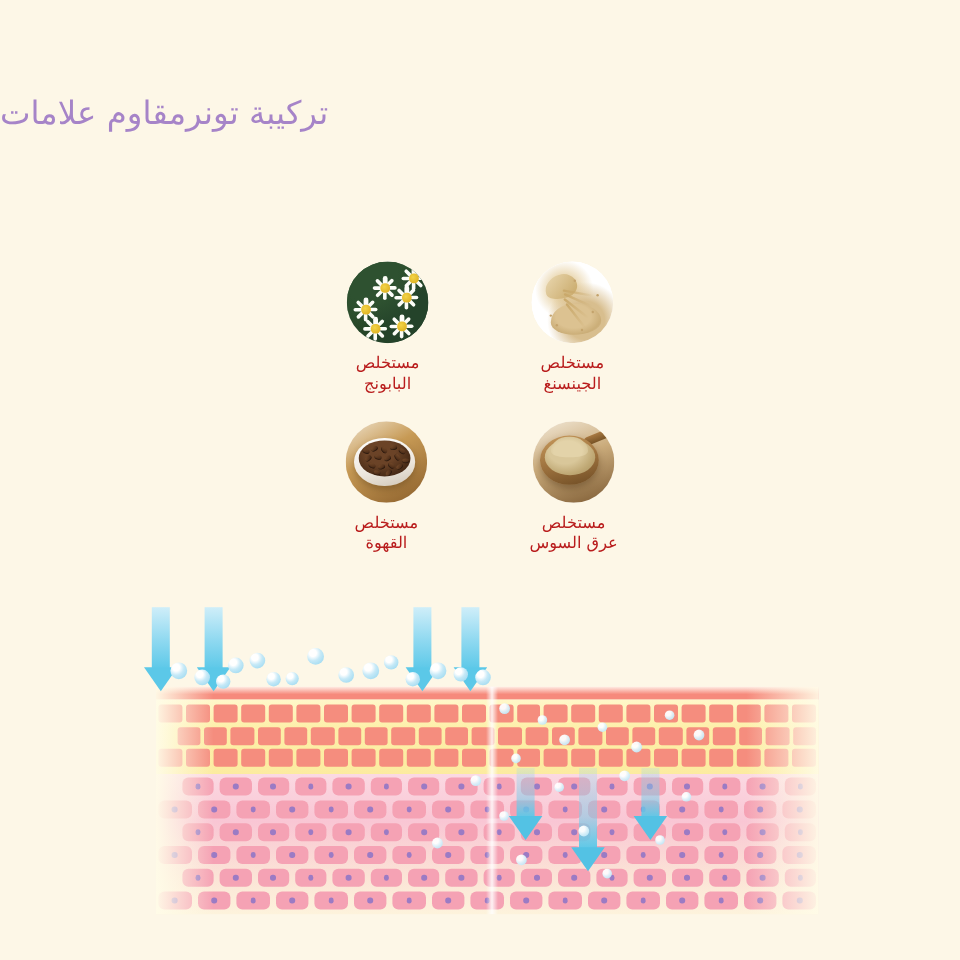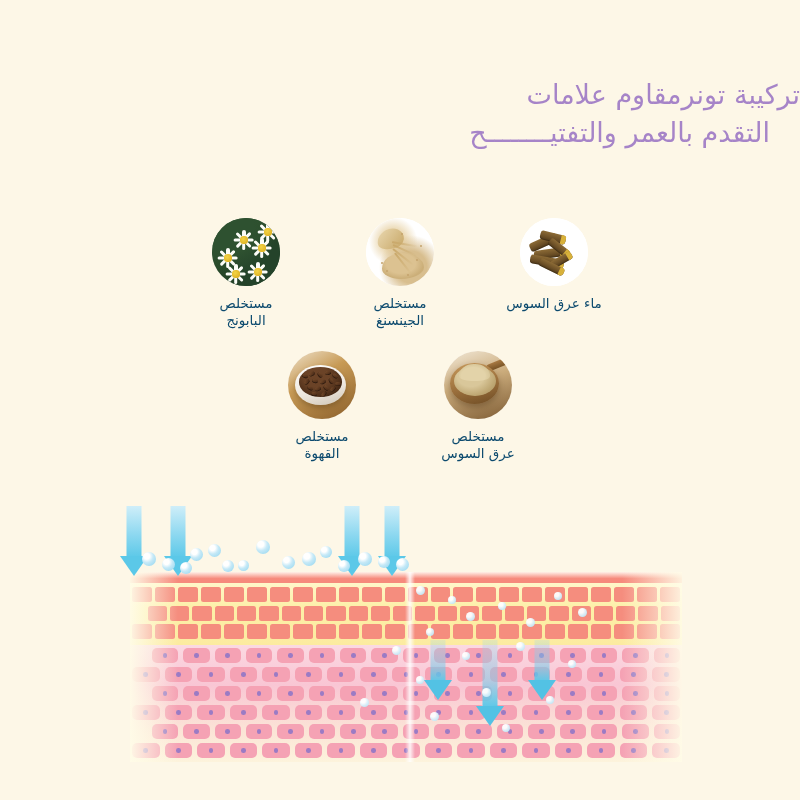--- a/index.html
+++ b/index.html
@@ -14,21 +14,21 @@
     overflow: hidden;
     position: relative;
   }
 
   
   .title-block {
     position: absolute;
     top: 76px;
     left: 0;
     width: 800px;
-    text-align: right;
+    text-align: left;
     direction: rtl;
   }
   .title-line {
     color: #A684C8;
     font-size: 27px;
     line-height: 38px;
     font-weight: 400;
     letter-spacing: 0.3px;
     white-space: nowrap;
   }
@@ -62,21 +62,21 @@
     height: 68px;
     border-radius: 50%;
     overflow: hidden;
     position: relative;
     background: #FFFFFF;
     flex: none;
   }
   .ing-label {
     margin-top: 9px;
     text-align: center;
-    color: #0c4a6e;
+    color: #b91c1c;
     font-size: 13.5px;
     line-height: 17px;
     direction: rtl;
     white-space: pre-line;
   }
 
   
   .art-water {
     position: absolute; inset: 0;
     background:
@@ -370,42 +370,27 @@
   .droplet.deep {
     background: radial-gradient(circle at 34% 30%, #FFFFFF 0 26%, #DCF2FB 52%, #A9DFF3 100%);
     opacity: .95;
   }
 </style>
 </head>
 <body>
 
 <div class="title-block">
   <div class="title-line first">تركيبة تونرمقاوم علامات</div>
-  <div class="title-line second">التقدم بالعمر والتفتيــــــــح</div>
 </div>
 
 <div class="ingredients">
 
   <div class="ing-row row1">
 
 
-    <div class="ing-item">
-      <div class="ing-circle">
-        <div class="art-sticks">
-          <div class="stick" style="left:13%;top:30%;width:42%;height:9px;transform:rotate(-24deg);"></div>
-          <div class="stick" style="left:30%;top:22%;width:38%;height:9px;transform:rotate(14deg);"></div>
-          <div class="stick" style="left:20%;top:46%;width:46%;height:9px;transform:rotate(-8deg);"></div>
-          <div class="stick" style="left:40%;top:38%;width:36%;height:8px;transform:rotate(38deg);"></div>
-          <div class="stick" style="left:14%;top:58%;width:50%;height:9px;transform:rotate(10deg);"></div>
-          <div class="stick" style="left:44%;top:56%;width:34%;height:8px;transform:rotate(-30deg);"></div>
-          <div class="stick" style="left:26%;top:66%;width:40%;height:8px;transform:rotate(26deg);"></div>
-        </div>
-      </div>
-      <div class="ing-label">ماء عرق السوس</div>
-    </div>
 
     <div class="ing-item">
       <div class="ing-circle">
         <div class="art-ginseng">
           <div class="gin-powder"></div>
           <div class="gin-root"></div>
           <div class="gin-fiber" style="left:40%;top:38%;transform:rotate(24deg);"></div>
           <div class="gin-fiber" style="left:40%;top:44%;transform:rotate(38deg);"></div>
           <div class="gin-fiber" style="left:42%;top:50%;transform:rotate(52deg);"></div>
           <div class="gin-fiber" style="left:38%;top:34%;transform:rotate(10deg);"></div>

